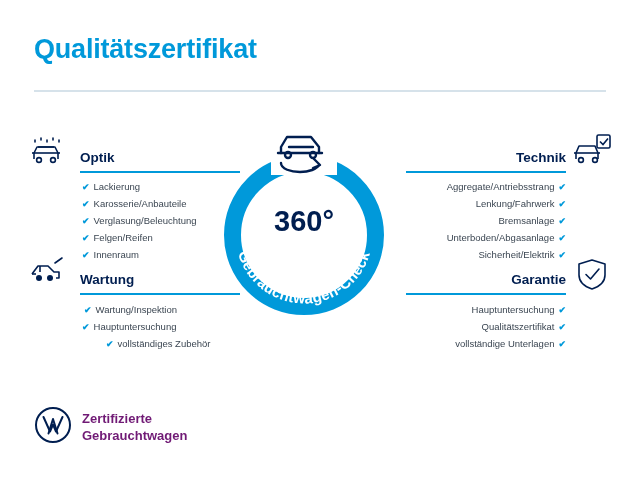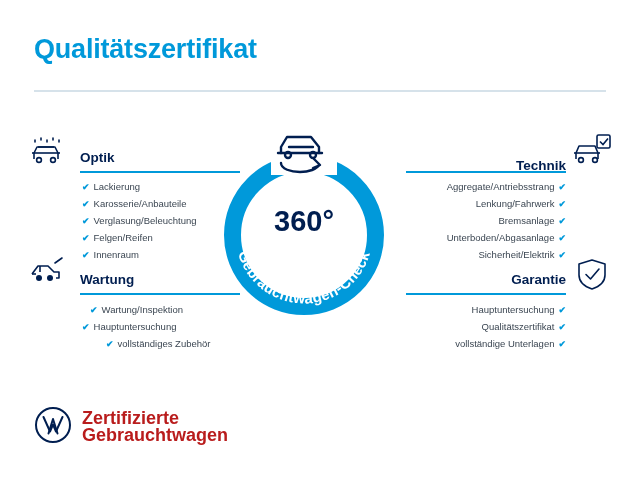--- a/index.html
+++ b/index.html
@@ -130,23 +130,23 @@
   
   .logo {
     position: absolute;
     left: 34px;
     top: 406px;
   }
   .logo-text {
     position: absolute;
     left: 82px;
     top: 410px;
-    font-size: 18px;
-    font-weight: bold;
-    color: #b91c1c;
+    font-size: 13px;
+    font-weight: bold;
+    color: #701a75;
     line-height: 17px;
   }
 </style>
 </head>
 <body>
 
 <div id="page">
 
   <div class="title">Qualitätszertifikat</div>
   <div class="title-rule"></div>
@@ -173,21 +173,21 @@
   <div class="icon" style="left:572px; top:133px;">
     <svg width="40" height="34" viewBox="0 0 40 34" fill="none" stroke="#001e50" stroke-width="1.6">
       <path d="M4 26 v-6 l3-7 h16 l3 7 v6" stroke-linejoin="round"></path>
       <path d="M2 20 h26"></path>
       <circle cx="9" cy="27" r="2.4"></circle>
       <circle cx="23" cy="27" r="2.4"></circle>
       <rect x="25" y="2" width="13" height="13" rx="1.5"></rect>
       <path d="M28 8.5 l3 3 l5 -6"></path>
     </svg>
   </div>
-  <div class="sec-head" style="right:74px; top:150px;margin-top:8px;">Technik</div>
+  <div class="sec-head" style="right:74px; top:150px;">Technik</div>
   <div class="sec-rule" style="right:74px; top:171px; width:160px;"></div>
 
   <div class="item right" style="right:74px; top:181px;"><span>Aggregate/Antriebsstrang</span><span class="tick">✔</span></div>
   <div class="item right" style="right:74px; top:198px;"><span>Lenkung/Fahrwerk</span><span class="tick">✔</span></div>
   <div class="item right" style="right:74px; top:215px;"><span>Bremsanlage</span><span class="tick">✔</span></div>
   <div class="item right" style="right:74px; top:232px;"><span>Unterboden/Abgasanlage</span><span class="tick">✔</span></div>
   <div class="item right" style="right:74px; top:249px;"><span>Sicherheit/Elektrik</span><span class="tick">✔</span></div>
 
   <div class="icon" style="left:28px; top:256px;">
     <svg width="42" height="30" viewBox="0 0 42 30" fill="none" stroke="#001e50" stroke-width="1.6">
@@ -195,21 +195,21 @@
       <path d="M4 18 h4"></path>
       <path d="M12 10 v6"></path>
       <circle cx="11" cy="22" r="3" fill="#001e50" stroke="none"></circle>
       <circle cx="22" cy="22" r="3" fill="#001e50" stroke="none"></circle>
       <path d="M27 7 l7 -5" stroke-linecap="round"></path>
     </svg>
   </div>
   <div class="sec-head" style="left:80px; top:272px;">Wartung</div>
   <div class="sec-rule" style="left:80px; top:293px; width:160px;"></div>
 
-  <div class="item left" style="left:90px; top:304px;text-align:center;"><span class="tick">✔</span><span>Wartung/Inspektion</span></div>
+  <div class="item left" style="left:84px; top:304px;text-align:center;"><span class="tick">✔</span><span>Wartung/Inspektion</span></div>
   <div class="item left" style="left:82px; top:321px;"><span class="tick">✔</span><span>Hauptuntersuchung</span></div>
   <div class="item left" style="left:82px; top:338px;margin-left:24px;"><span class="tick">✔</span><span>vollständiges Zubehör</span></div>
 
   <div class="icon" style="left:576px; top:258px;">
     <svg width="34" height="34" viewBox="0 0 34 34" fill="none" stroke="#001e50" stroke-width="1.6">
       <path d="M16 2 L29 6 v11 c0 8 -7 12 -13 14 C10 29 3 25 3 17 V6 Z" stroke-linejoin="round"></path>
       <path d="M10 16.5 l4.5 4.5 L23 11" stroke-linecap="round" stroke-linejoin="round"></path>
     </svg>
   </div>
   <div class="sec-head" style="right:74px; top:272px;">Garantie</div>

